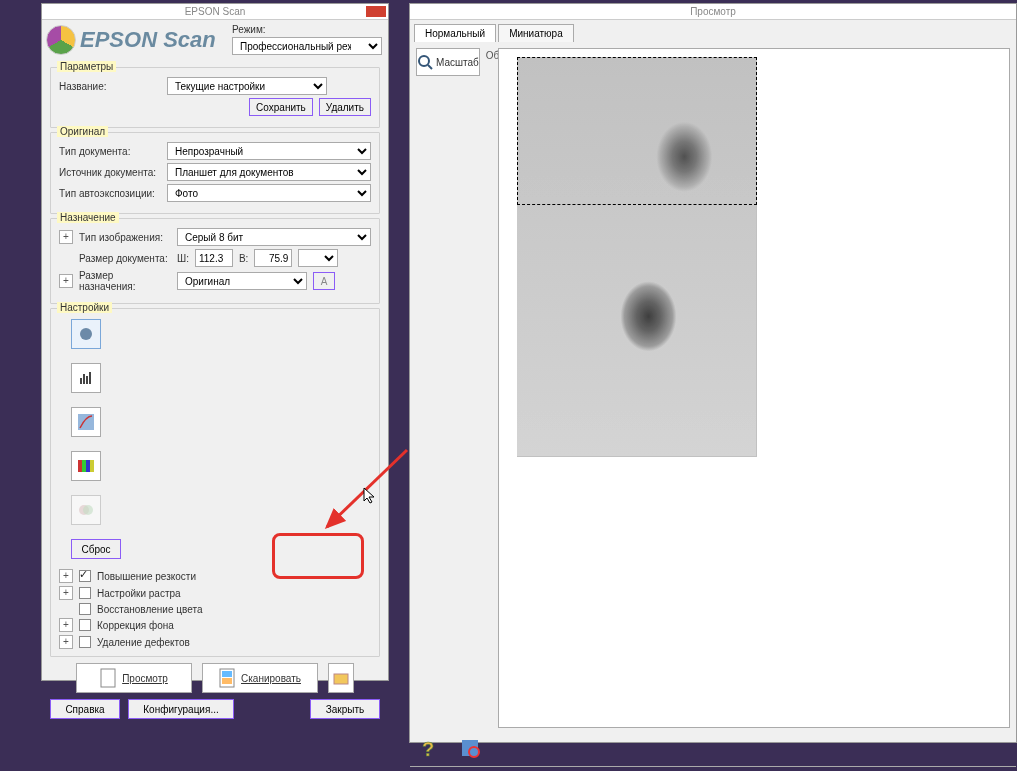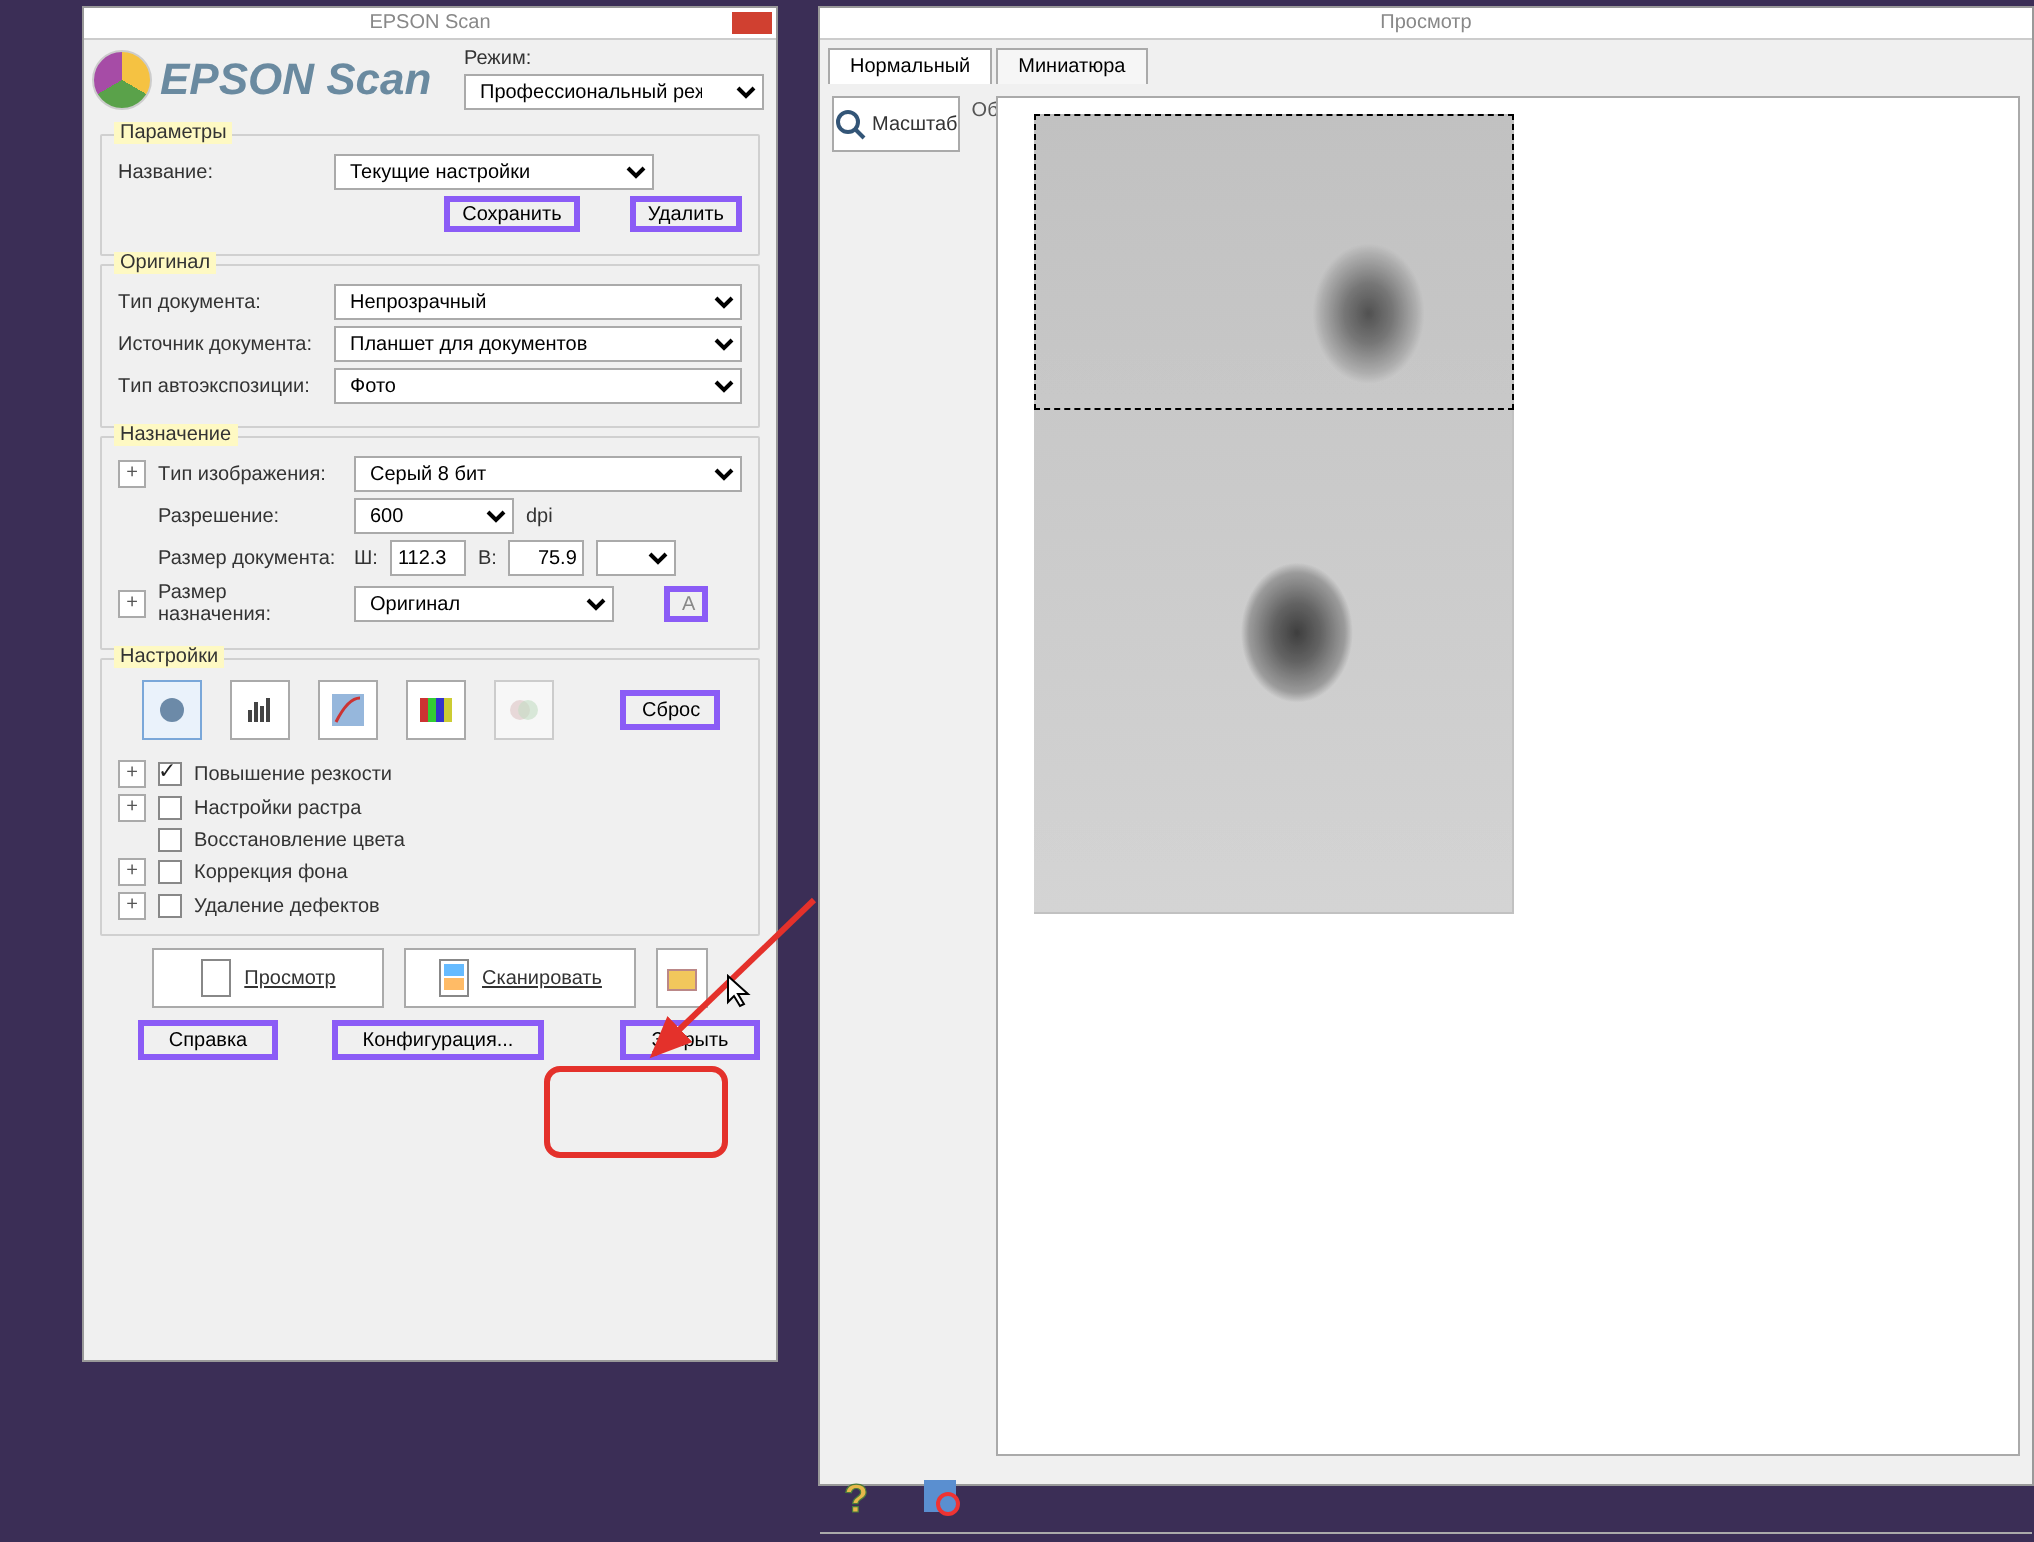--- a/index.html
+++ b/index.html
@@ -23,28 +23,28 @@
   select, input[type=text] { background:#fff; border:1px solid #aaa; font-size:10px; height:18px; padding:1px 3px; }
   select { padding-right:14px; }
 
   
   .group { margin:4px 8px; border:1px solid #d0d0d0; border-radius:1px; padding:6px 8px 8px 8px; position:relative; background:#f0f0f0;}
   .group > .legend { position:absolute; top:-7px; left:6px; background:#fef9c3; font-size:10px; color:#333; padding:0 3px; }
 
   .row { display:flex; align-items:center; margin:3px 0; font-size:10px; color:#333; gap:6px;}
   .row .label { width:102px; text-align:left; }
 
-  .btn { background:#f0f0f0; border:3px solid #8b5cf6; font-size:10px; padding:2px 8px; height:20px; cursor:default;margin-left:19px;}
+  .btn { background:#f0f0f0; border:1px solid #8b5cf6; font-size:10px; padding:2px 8px; height:20px; cursor:default;}
   .btn.small { height:18px; padding:1px 6px;}
 
   .expand { width:14px; height:14px; border:1px solid #aaa; background:#fff; font-size:10px; line-height:12px; text-align:center; color:#555;}
 
   .iconbtn { width:30px; height:30px; border:1px solid #aaa; background:#fff; display:flex; align-items:center; justify-content:center; }
   .iconbtn.active { border:1px solid #7aa7d9; background:#eaf2fb;}
-  .adjust-row { display:flex; gap:14px; align-items:center; margin:4px 0 10px 12px;}
+  .adjust-row { display:flex; gap:14px; align-items:flex-start; margin:4px 0 10px 12px;flex-direction:column;}
   .bigbtn { display:flex; align-items:center; justify-content:center; gap:6px; border:1px solid #aaa; background:#fff; height:30px; font-size:10px; text-decoration:underline; color:#333; }
   .bottom-row { display:flex; gap:10px; justify-content:center; margin:6px 0;}
   .footer-row { display:flex; gap:8px; margin:6px 8px; }
   .footer-row .btn { flex:0 0 auto;}
   .chk { width:12px; height:12px; border:1px solid #888; background:#fff; display:inline-block; position:relative;}
   .chk.checked::after { content:"✓"; position:absolute; font-size:11px; top:-3px; left:-1px; color:#222;}
 
   
   .preview-body { display:flex; height:calc(100% - 46px); }
   .preview-tabs { display:flex; padding:4px 4px 0 4px; gap:2px; font-size:10px;}
@@ -126,26 +126,20 @@
 
   <div class="group">
     <span class="legend">Назначение</span>
     <div class="row">
       <div class="expand">+</div>
       <span class="label" style="width:92px">Tип изображения:</span>
       <select style="flex:1"><option>Серый 8 бит</option></select>
     </div>
     <div class="row">
       <span style="width:14px"></span>
-      <span class="label" style="width:92px">Разрешение:</span>
-      <select style="width:80px"><option>600</option></select>
-      <span>dpi</span>
-    </div>
-    <div class="row">
-      <span style="width:14px"></span>
       <span class="label" style="width:92px">Размер документа:</span>
       <span>Ш:</span>
       <input type="text" style="width: 38px; text-align: left;" value="112.3">
       <span>В:</span>
       <input type="text" style="width: 38px; text-align: right;" value="75.9">
       <select style="width:40px"><option>мм</option></select>
     </div>
     <div class="row">
       <div class="expand">+</div>
       <span class="label" style="width:92px">Размер назначения:</span>

